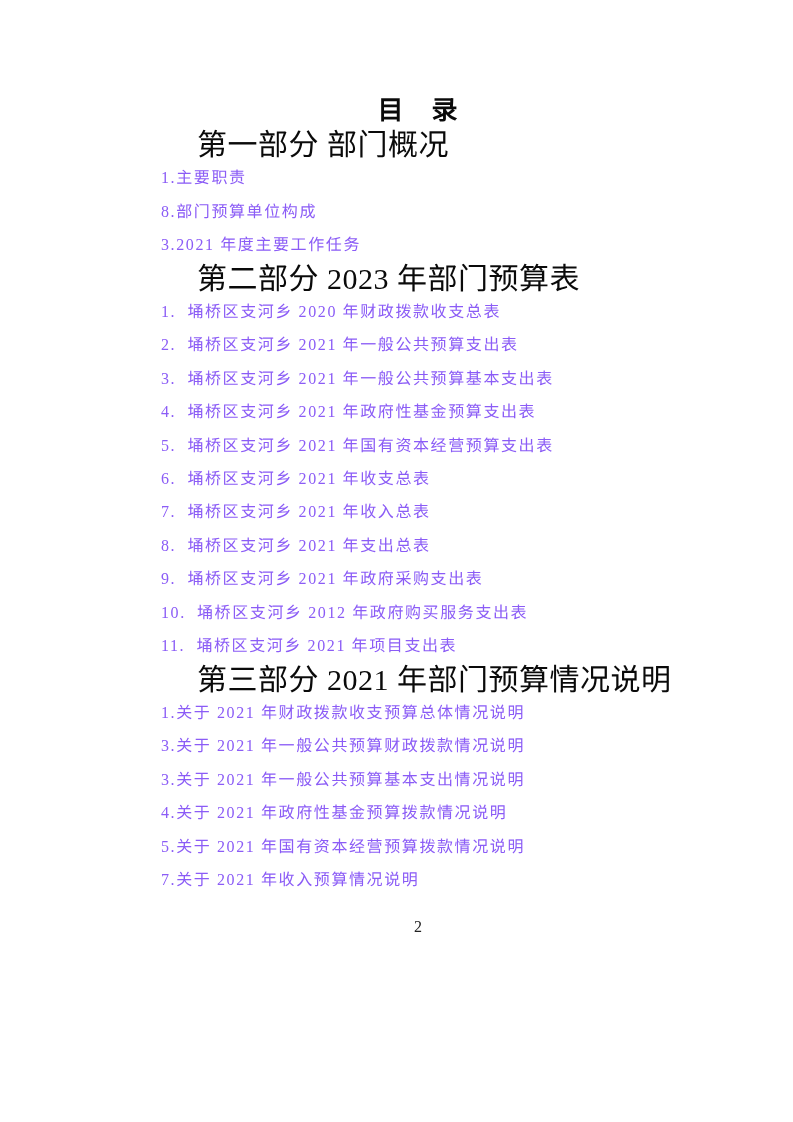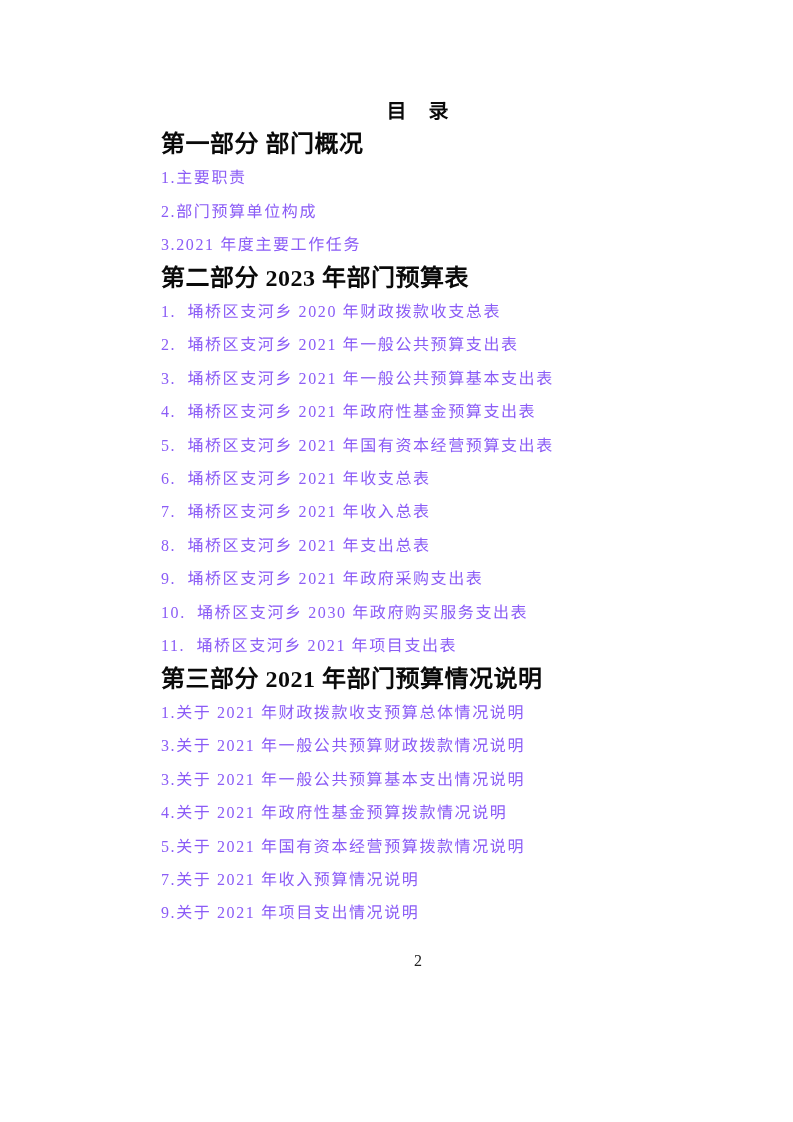--- a/index.html
+++ b/index.html
@@ -16,81 +16,81 @@
   }
   .page {
     box-sizing: border-box;
     width: 793px;
     height: 1122px;
     padding: 94px 118px 0 161px;
     background: #ffffff;
     position: relative;
   }
   .doc-title {
-    font-size: 20px;
+    font-size: 26px;
     font-weight: 700;
     line-height: 34px;
     text-align: center;
     letter-spacing: 1px;
     white-space: pre-wrap;
     color: #0a0a0a;
   }
   .toc-line {
     font-size: 16px;
     line-height: 33.4px;
     letter-spacing: 1.6px;
     white-space: pre-wrap;
     color: #8b5cf6;
   }
   .toc-heading {
-    font-size: 24px;
-    font-weight: 700;
+    font-size: 30px;
+    font-weight: 400;
     line-height: 33.4px;
     letter-spacing: 0.5px;
     white-space: pre-wrap;
     color: #0a0a0a;
+    margin-left: 36px;
   }
   .page-footer {
     margin-top: 21px;
     text-align: center;
     font-size: 16px;
     line-height: 20px;
     letter-spacing: 0;
     color: #222222;
   }
 </style>
 </head>
 <body>
 
 <div class="page">
 
   <div class="doc-title">目　录</div>
 
   <div class="toc-heading">第一部分 部门概况</div>
   <div class="toc-line">1.主要职责</div>
-  <div class="toc-line">2.部门预算单位构成</div>
+  <div class="toc-line">8.部门预算单位构成</div>
   <div class="toc-line">3.2021 年度主要工作任务</div>
 
   <div class="toc-heading">第二部分 2023 年部门预算表</div>
   <div class="toc-line">1.  埇桥区支河乡 2020 年财政拨款收支总表</div>
   <div class="toc-line">2.  埇桥区支河乡 2021 年一般公共预算支出表</div>
   <div class="toc-line">3.  埇桥区支河乡 2021 年一般公共预算基本支出表</div>
   <div class="toc-line">4.  埇桥区支河乡 2021 年政府性基金预算支出表</div>
   <div class="toc-line">5.  埇桥区支河乡 2021 年国有资本经营预算支出表</div>
   <div class="toc-line">6.  埇桥区支河乡 2021 年收支总表</div>
   <div class="toc-line">7.  埇桥区支河乡 2021 年收入总表</div>
   <div class="toc-line">8.  埇桥区支河乡 2021 年支出总表</div>
   <div class="toc-line">9.  埇桥区支河乡 2021 年政府采购支出表</div>
-  <div class="toc-line">10.  埇桥区支河乡 2030 年政府购买服务支出表</div>
+  <div class="toc-line">10.  埇桥区支河乡 2012 年政府购买服务支出表</div>
   <div class="toc-line">11.  埇桥区支河乡 2021 年项目支出表</div>
 
   <div class="toc-heading">第三部分 2021 年部门预算情况说明</div>
   <div class="toc-line">1.关于 2021 年财政拨款收支预算总体情况说明</div>
   <div class="toc-line">3.关于 2021 年一般公共预算财政拨款情况说明</div>
   <div class="toc-line">3.关于 2021 年一般公共预算基本支出情况说明</div>
   <div class="toc-line">4.关于 2021 年政府性基金预算拨款情况说明</div>
   <div class="toc-line">5.关于 2021 年国有资本经营预算拨款情况说明</div>
   <div class="toc-line">7.关于 2021 年收入预算情况说明</div>
-  <div class="toc-line">9.关于 2021 年项目支出情况说明</div>
 
   <div class="page-footer">2</div>
 
 </div>
 
 </body></html>

